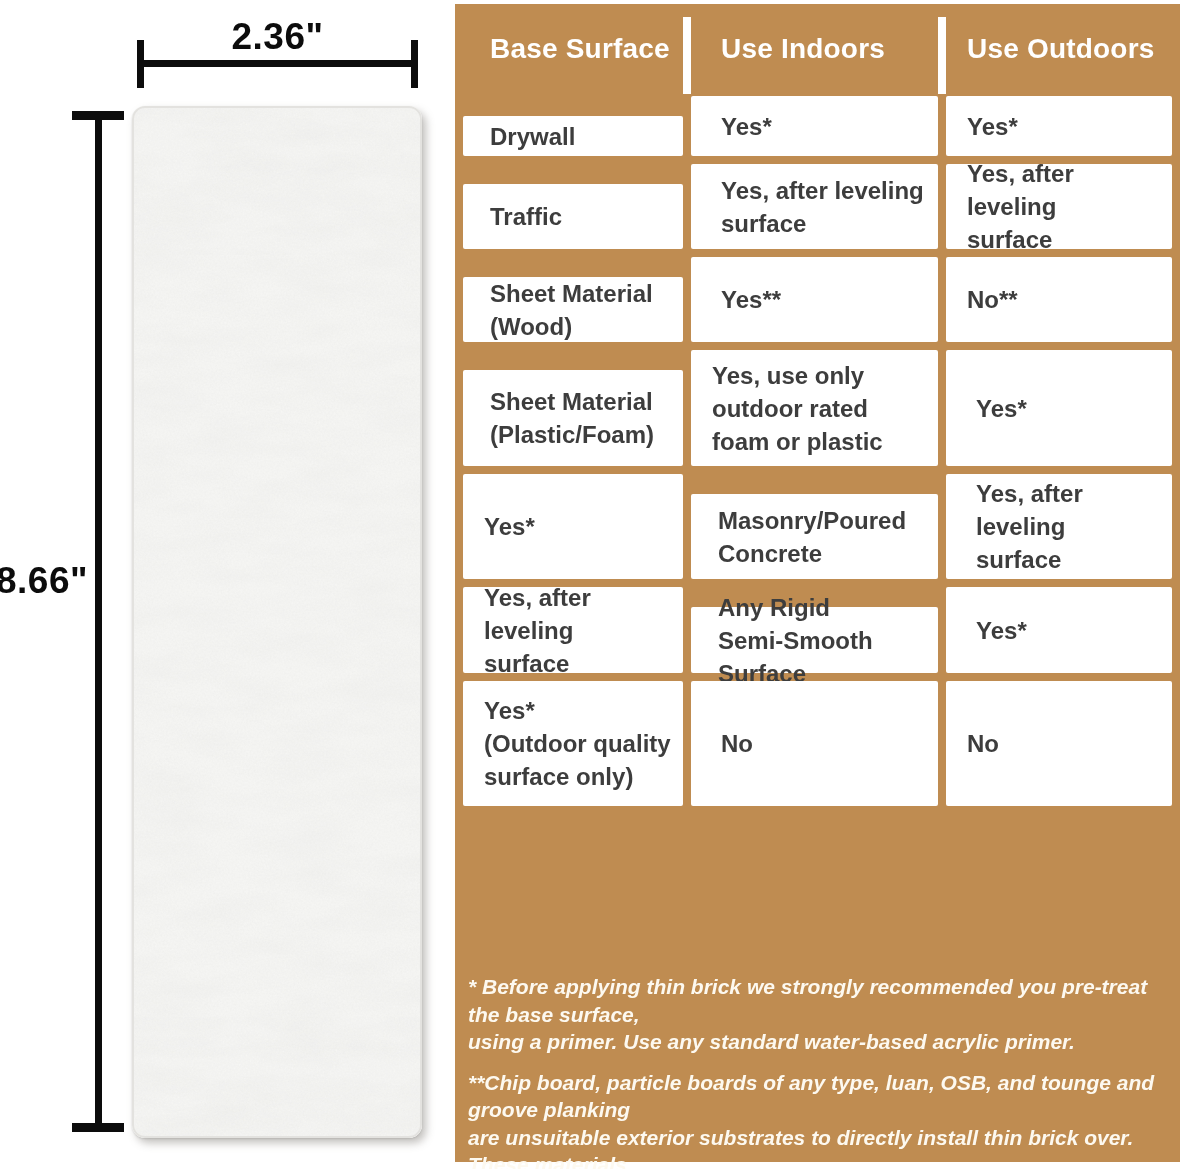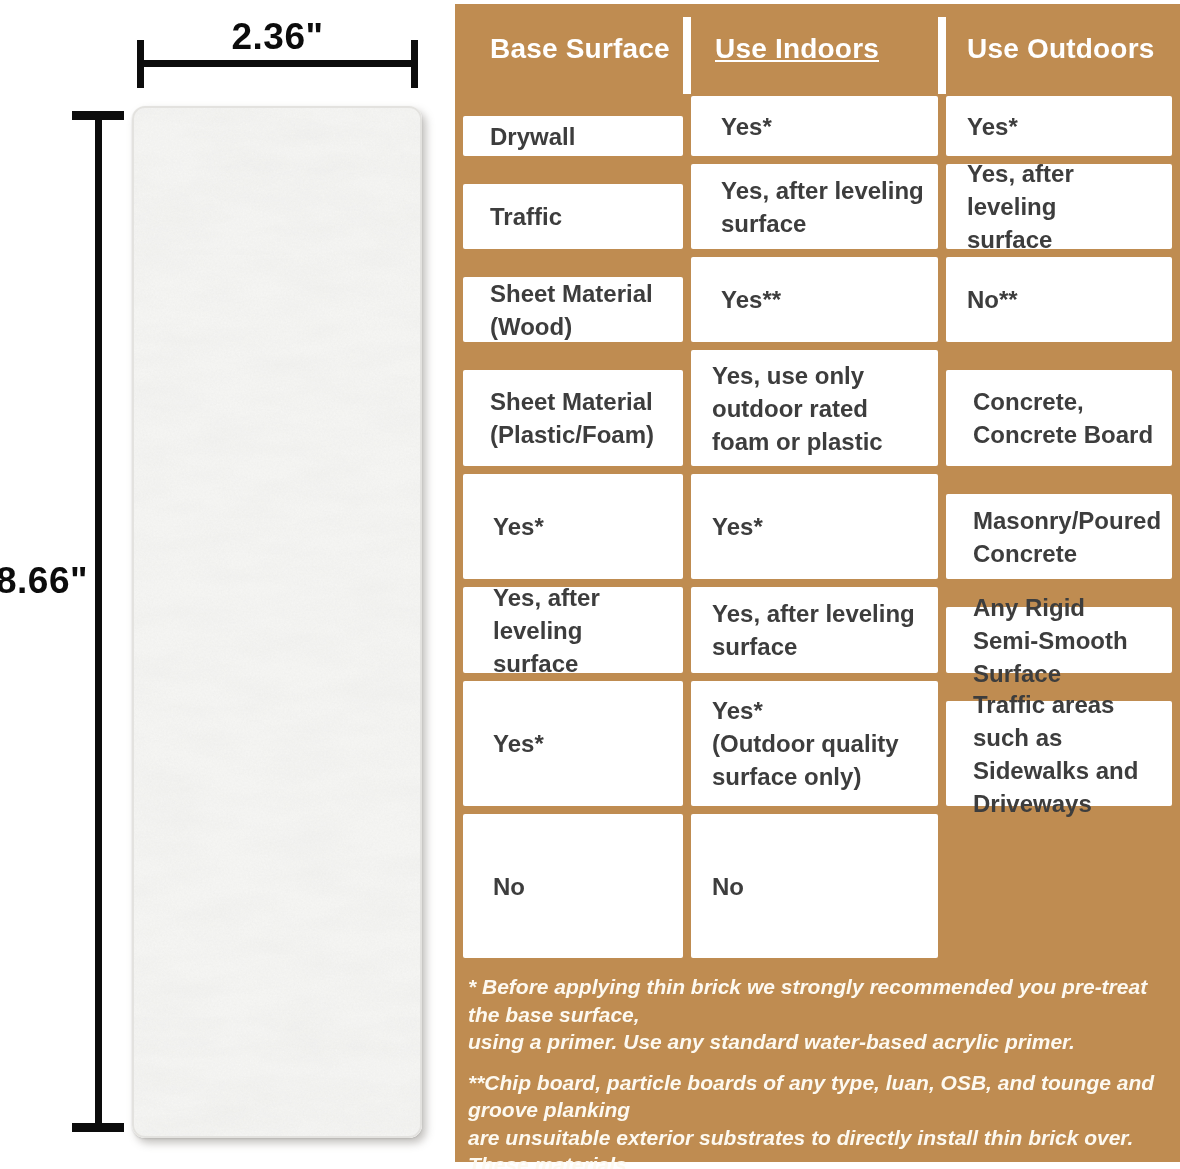--- a/index.html
+++ b/index.html
@@ -50,21 +50,21 @@
   }
   .thead {
     margin:0 8px; height:90px; display:grid;
     grid-template-columns:220px 247px 226px; gap:8px;
     background:linear-gradient(to bottom, #bf8c51 0 13px, #ffffff 13px);
   }
   .th {
     background:#bf8c51; color:#ffffff; font-weight:bold; font-size:28px;
     display:flex; align-items:center; letter-spacing:0.2px;
   }
-  .th.h1 { padding-left:27px; } .th.h2 { padding-left:24px;text-decoration:underline; } .th.h3 { padding-left:21px; }
+  .th.h1 { padding-left:27px; } .th.h2 { padding-left:30px; } .th.h3 { padding-left:21px; }
 
   .tbody {
     margin:2px 8px 0; display:grid;
     grid-template-columns:220px 247px 226px;
     grid-template-rows:60px 85px 85px 116px 105px 86px 125px 144px;
     gap:8px;
   }
   .td {
     background:#ffffff; border-radius:2px; color:#3d3d3d;
     font-weight:bold; font-size:24px; line-height:33px;
@@ -140,44 +140,38 @@
 (Wood)</div>
       <div class="td c2">Yes**</div>
       <div class="td c3">No**</div>
 
       <div class="td c1">Sheet Material
 (Plastic/Foam)</div>
       <div class="td c3">Yes, use only
 outdoor rated
 foam or plastic</div>
 
-      <div class="td c1">Concrete,
-Concrete Board</div>
       <div class="td c2">Yes*</div>
       <div class="td c3">Yes*</div>
 
       <div class="td c1">Masonry/Poured
 Concrete</div>
       <div class="td c2">Yes, after leveling
 surface</div>
       <div class="td c3">Yes, after leveling
 surface</div>
 
       <div class="td c1">Any Rigid
 Semi-Smooth
 Surface</div>
       <div class="td c2">Yes*</div>
       <div class="td c3">Yes*
 (Outdoor quality
 surface only)</div>
 
-      <div class="td c1">Traffic areas
-such as
-Sidewalks and
-Driveways</div>
       <div class="td c2">No</div>
       <div class="td c3">No</div>
     </div>
 
     <div class="footnotes">
       <p class="fn">* Before applying thin brick we strongly recommended you pre-treat the base surface,
 using a primer. Use any standard water-based acrylic primer.</p>
       <p class="fn">**Chip board, particle boards of any type, luan, OSB, and tounge and groove planking
 are unsuitable exterior substrates to directly install thin brick over. These materials
 tend to swell, warp and delaminate when exposed to moisture. For these applications

